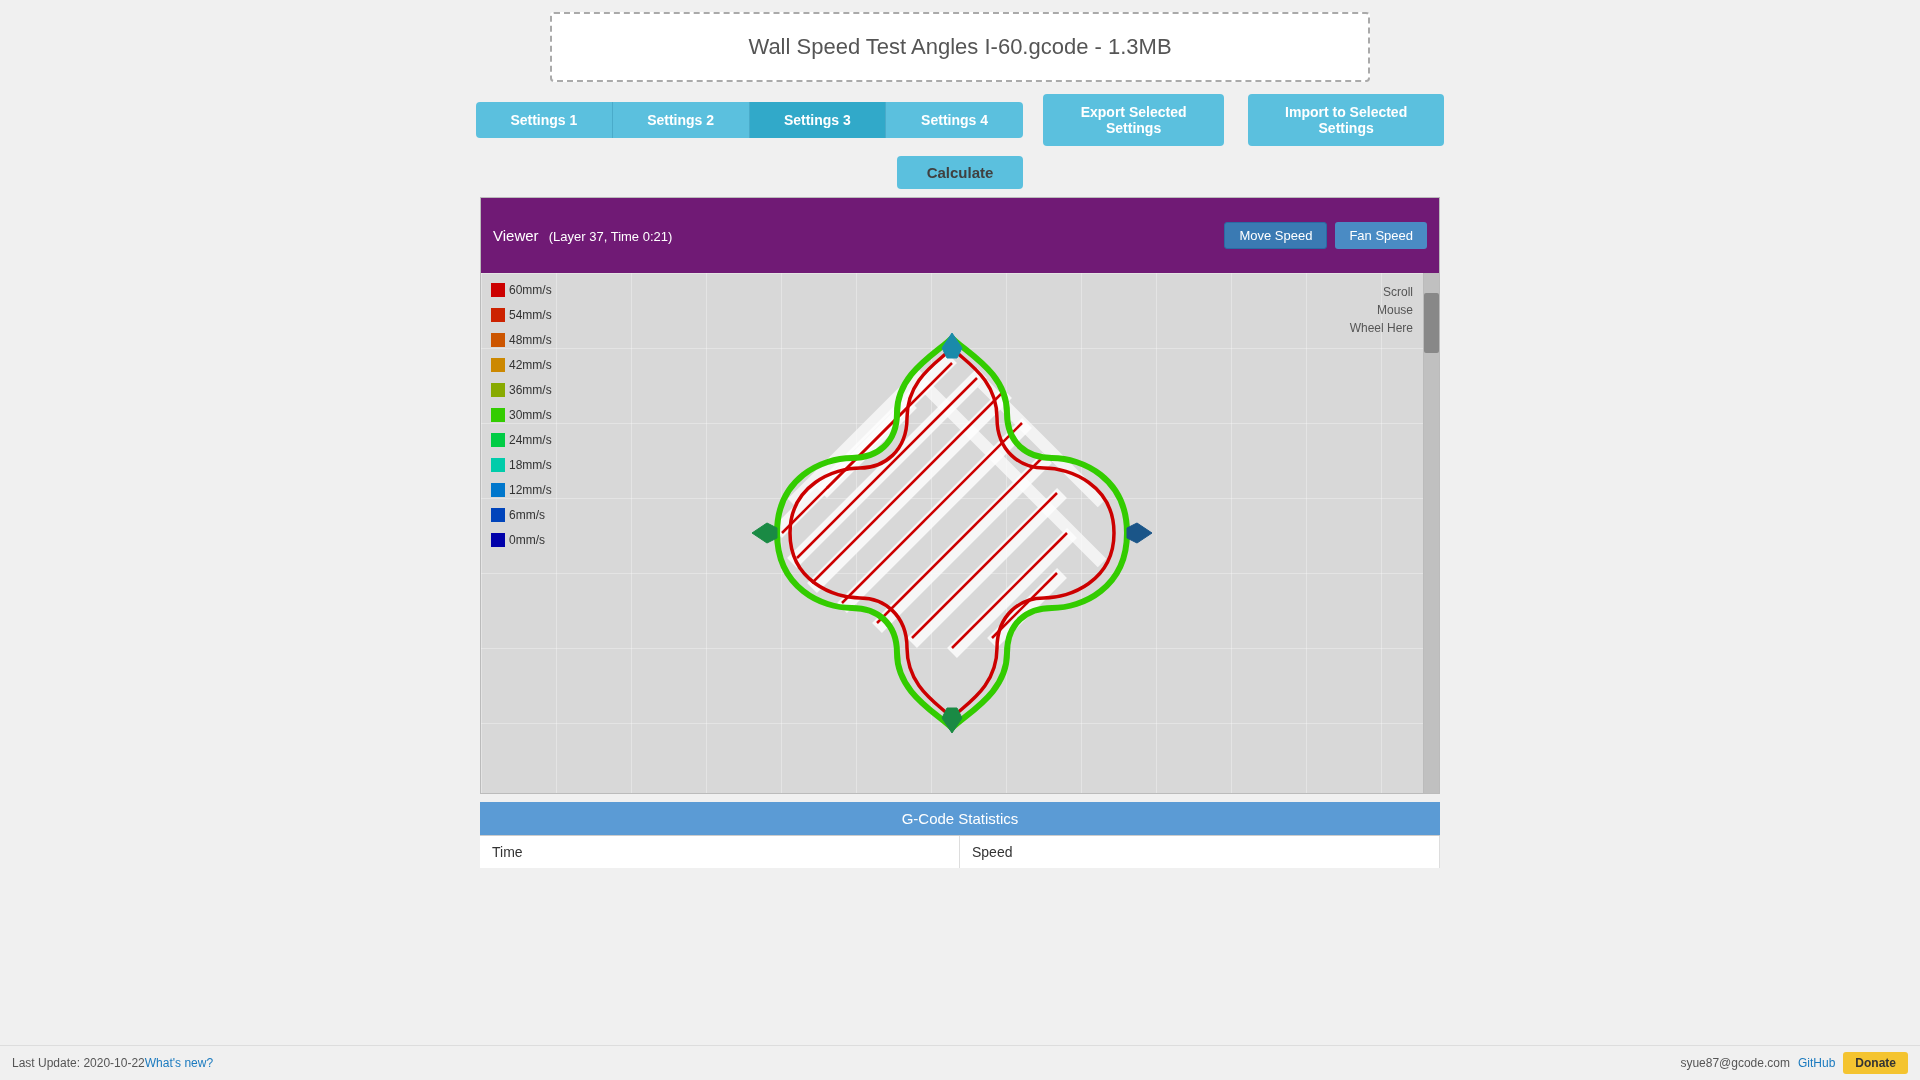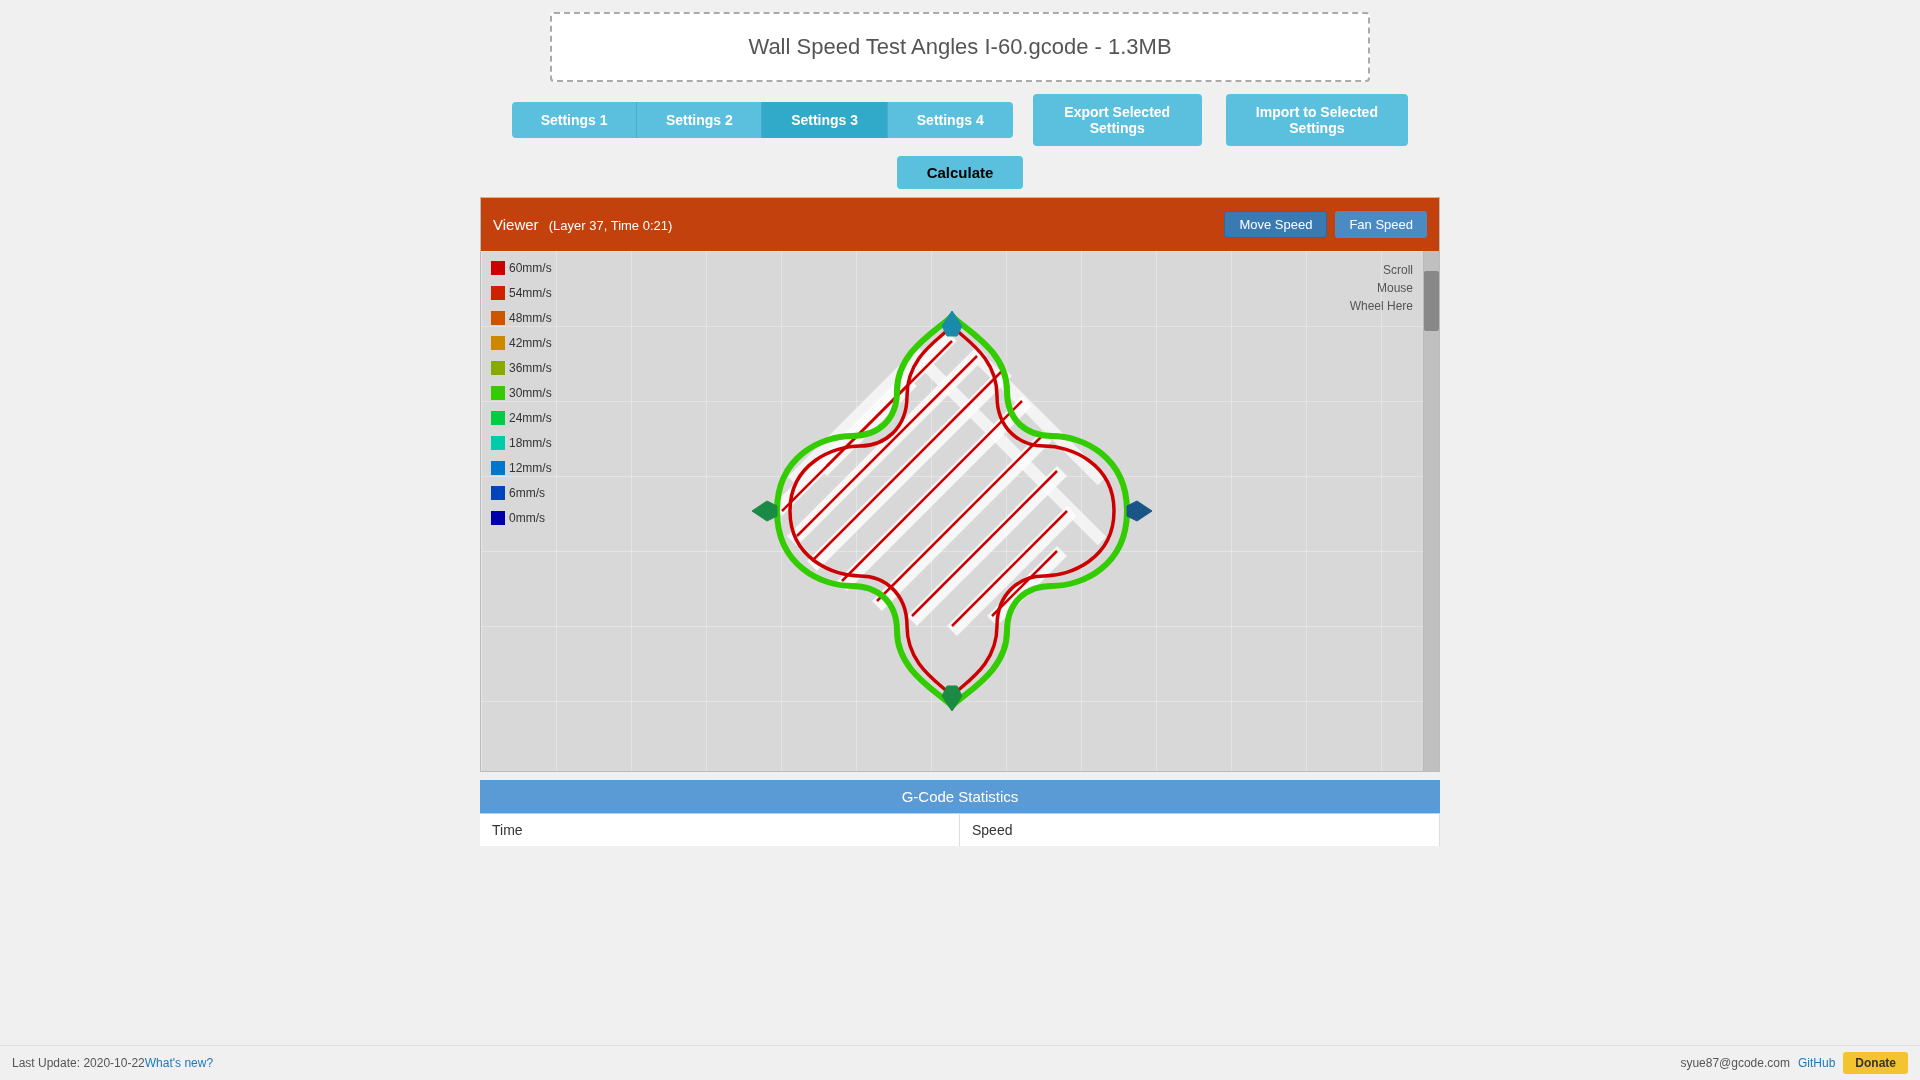--- a/index.html
+++ b/index.html
@@ -37,21 +37,21 @@
       color: #555;
     }
 
     
     .settings-row {
       display: flex;
       justify-content: space-between;
       align-items: center;
       gap: 0;
       margin: 10px auto;
-      width: 896px;
+      width: 968px;
     }
 
     .settings-tab {
       background: #5bc0de;
       color: #fff;
       border: none;
       padding: 10px 0;
       width: 155px;
       cursor: pointer;
       font-size: 14px;
@@ -99,42 +99,42 @@
 
     
     .calculate-row {
       display: flex;
       justify-content: center;
       margin: 8px auto;
     }
 
     .calculate-btn {
       background: #5bc0de;
-      color: #000000;
+      color: #404040;
       border: none;
       padding: 8px 30px;
       cursor: pointer;
       font-size: 15px;
       border-radius: 4px;
       font-weight: bold;
     }
 
     
     .viewer-section {
       margin: 8px auto;
       width: 960px;
       background: #d0d0d0;
       border: 1px solid #bbb;
       position: relative;
     }
 
     .viewer-header {
-      background: #c2410c;
+      background: #701a75;
       color: #fff;
-      padding: 13px 12px;
+      padding: 24px 12px;
       font-size: 15px;
       display: flex;
       justify-content: space-between;
       align-items: center;
     }
 
     .viewer-header-right {
       display: flex;
       gap: 8px;
     }

